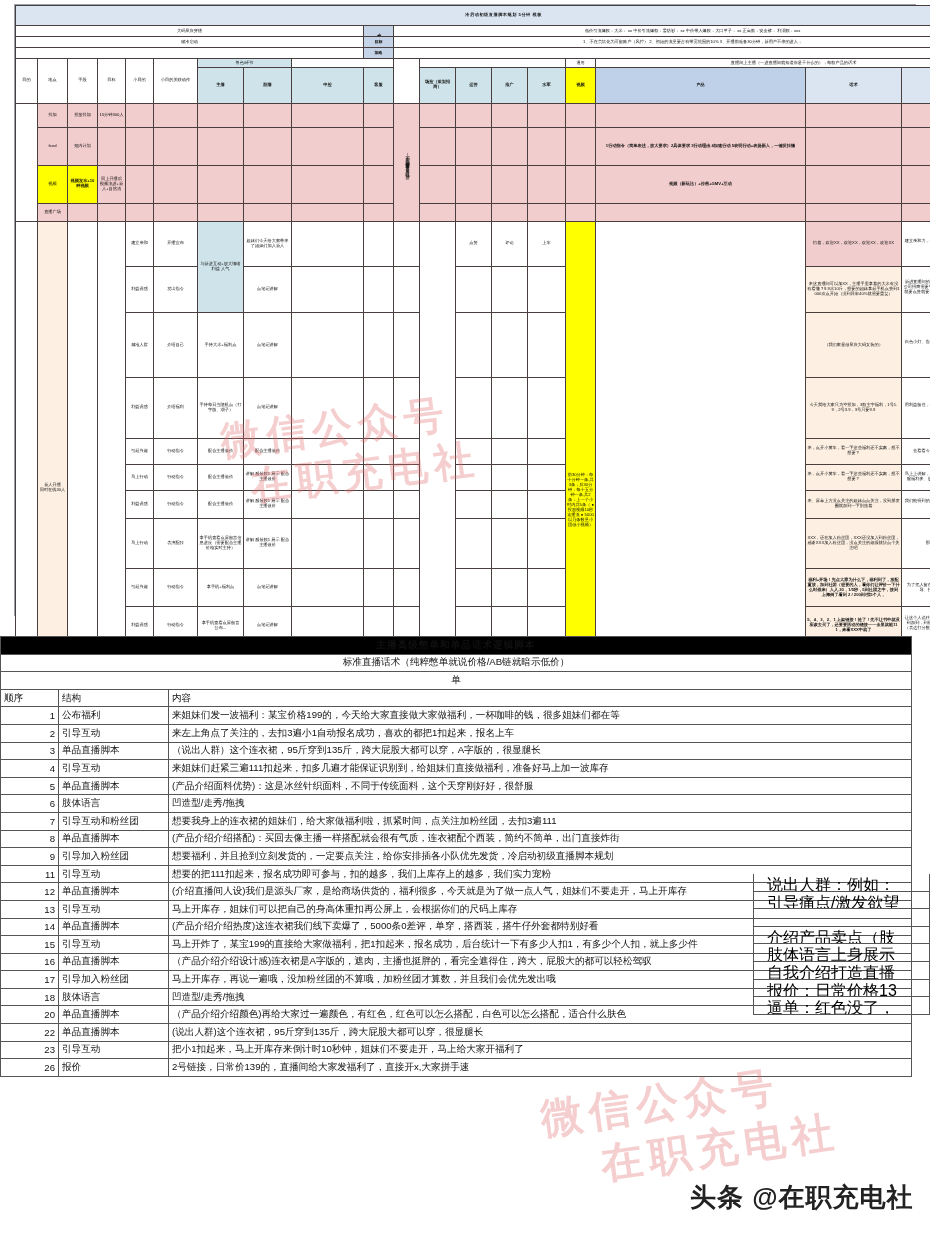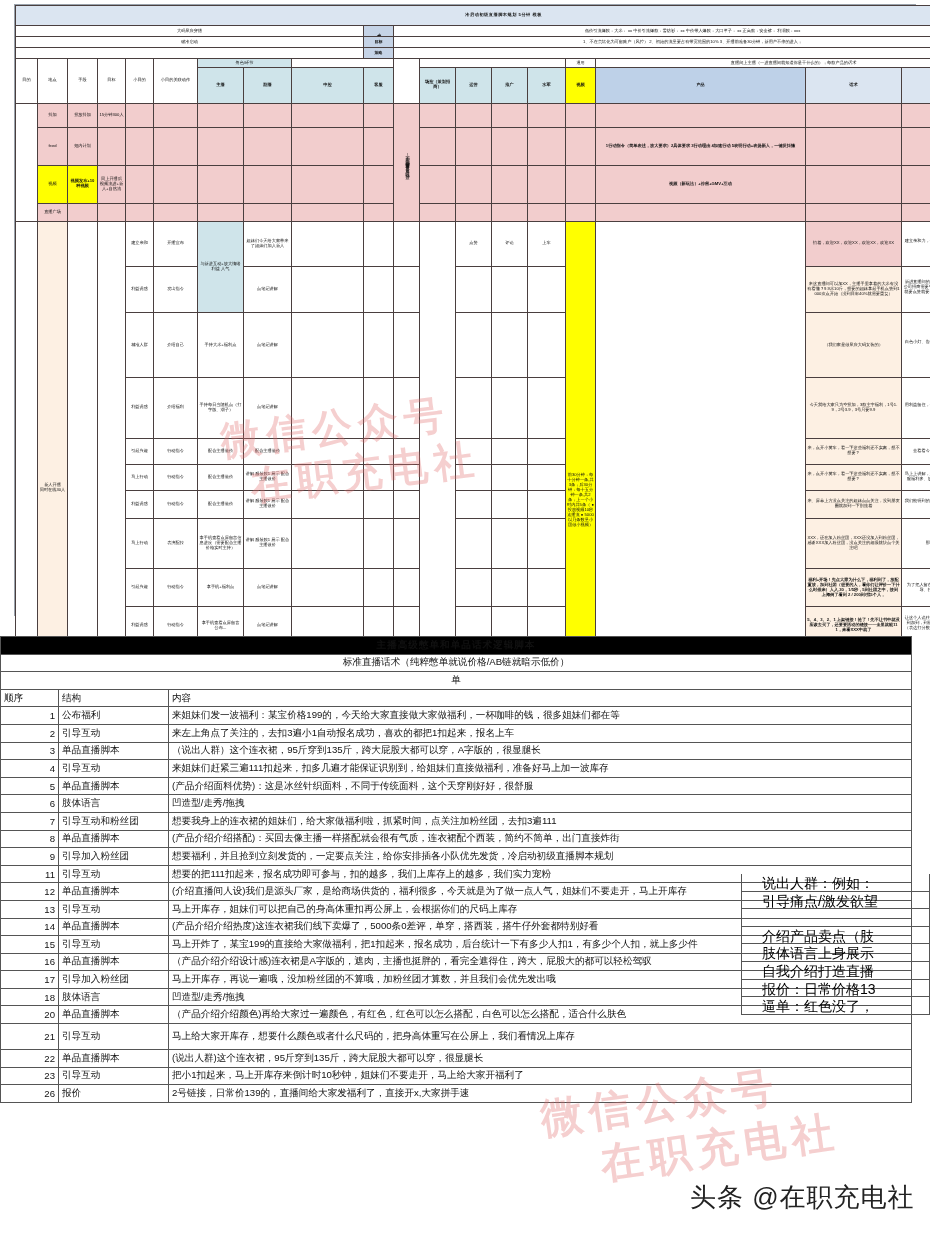--- a/index.html
+++ b/index.html
@@ -49,34 +49,34 @@
   table.grid2 { border-collapse: collapse; table-layout: fixed; width:911px; }
   table.grid2 td { border:1px solid #555; font-size:9.6px; color:#111; padding:1px 3px;
                    height:17.6px; vertical-align:middle; white-space:nowrap; overflow:hidden; }
   .btitle td { background:#000; color:#fff; font-size:15px; font-weight:bold; text-align:center;
                height:26px; border:1px solid #000; letter-spacing:1px; }
   .bsub td { text-align:center; font-size:11px; height:20px; border:1px solid #555; }
   .bsub2 td { text-align:center; font-size:11px; height:18px; border:1px solid #555; }
   .bhdr td { font-size:10.5px; height:19px; }
   .num { text-align:right; }
   .notes-col { position:absolute; left:741px; top:0px; width:189px; }
-  .notes-col .ncell { border:1px solid #555; border-top:none; font-size:14px; padding:1px 20px;
-                      height:17.6px; overflow:hidden; white-space:nowrap; background:transparent; }
+  .notes-col .ncell { border:1px solid #555; border-top:none; font-size:16px; padding:1px 13px;
+                      height:17.6px; overflow:hidden; white-space:nowrap; background:transparent;margin-left:12px; }
 
   
   .wm {
     position:absolute; color:rgba(226,108,108,0.33); font-weight:bold;
     pointer-events:none; white-space:nowrap; letter-spacing:6px;
   }
   .wm1 { left:205px; top:395px; font-size:40px; transform:rotate(-7deg); }
   .wm2 { left:235px; top:440px; font-size:40px; transform:rotate(-7deg); }
   .wm3 { left:540px; top:1075px; font-size:42px; transform:rotate(-8deg); }
   .wm4 { left:600px; top:1120px; font-size:42px; transform:rotate(-8deg); }
   .footer-wm {
-    position:absolute; left:690px; top:1180px; font-size:26px; font-weight:normal;
+    position:absolute; left:690px; top:1180px; font-size:26px; font-weight:bold;
     color:#222; letter-spacing:1px;
   }
 </style>
 </head>
 <body>
 
 <div class="page">
 
   <div class="sheet-top">
     <table class="grid">
@@ -603,25 +603,20 @@
       <tr>
             <td class="num">18</td>
             <td>肢体语言</td>
             <td>凹造型/走秀/拖拽</td>
           </tr>
       <tr>
             <td class="num">20</td>
             <td>单品直播脚本</td>
             <td>（产品介绍介绍颜色)再给大家过一遍颜色，有红色，红色可以怎么搭配，白色可以怎么搭配，适合什么肤色</td>
           </tr>
-      <tr style="height:26px">
-            <td class="num">21</td>
-            <td>引导互动</td>
-            <td>马上给大家开库存，想要什么颜色或者什么尺码的，把身高体重写在公屏上，我们看情况上库存</td>
-          </tr>
       <tr>
             <td class="num">22</td>
             <td>单品直播脚本</td>
             <td>(说出人群)这个连衣裙，95斤穿到135斤，跨大屁股大都可以穿，很显腿长</td>
           </tr>
       <tr>
             <td class="num">23</td>
             <td>引导互动</td>
             <td>把小1扣起来，马上开库存来倒计时10秒钟，姐妹们不要走开，马上给大家开福利了</td>
           </tr>

